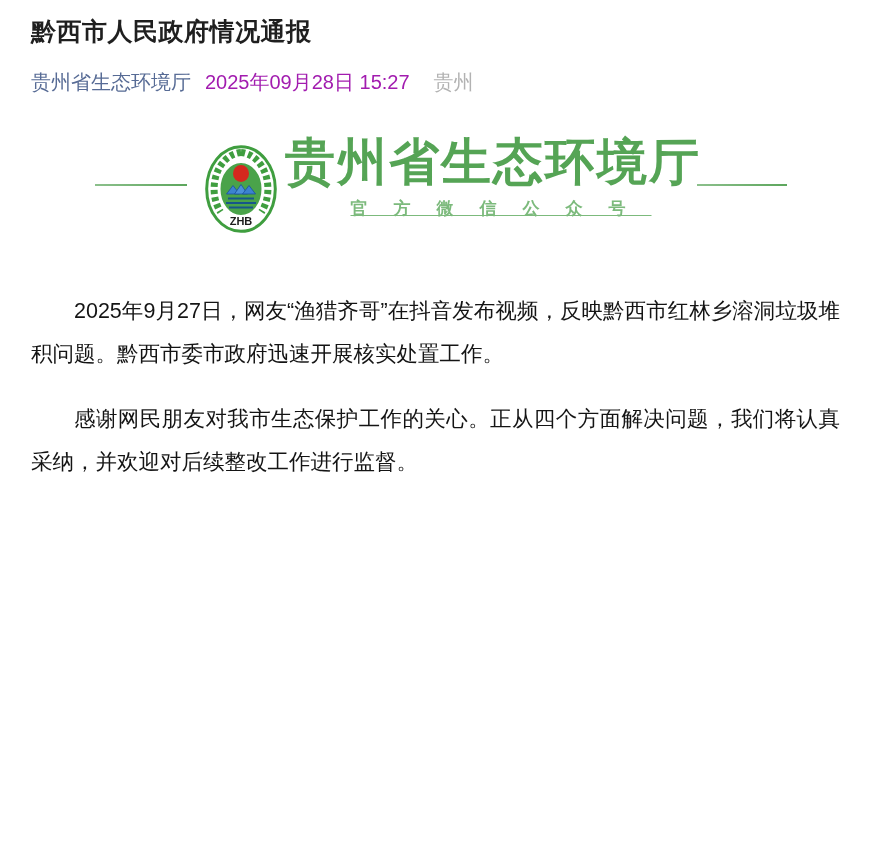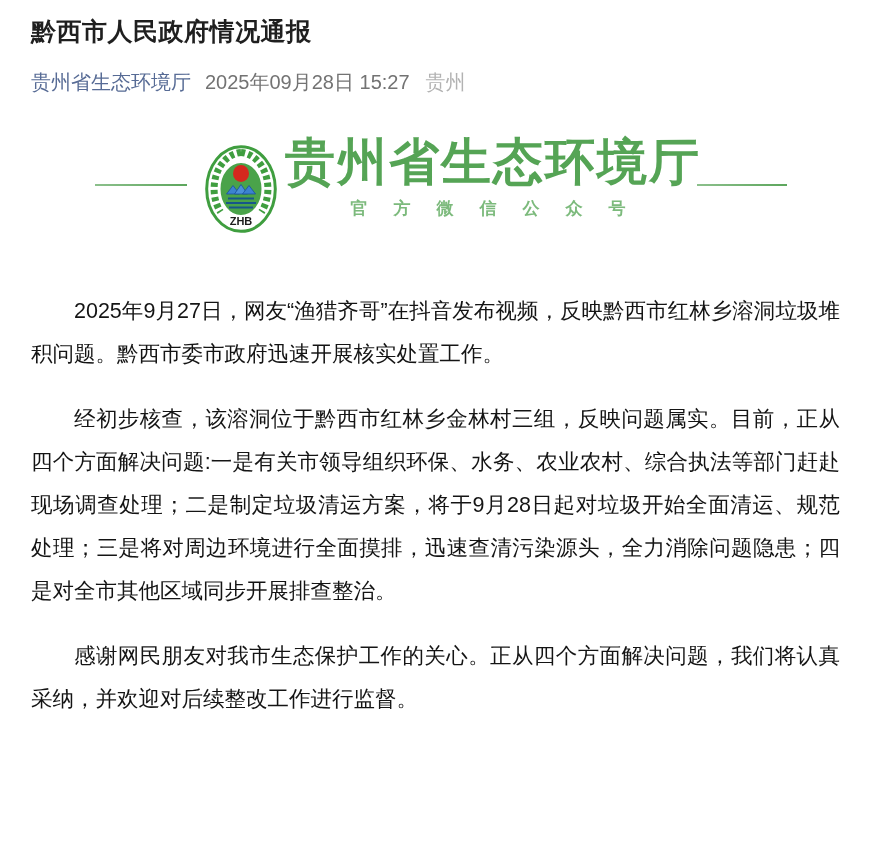--- a/index.html
+++ b/index.html
@@ -31,22 +31,22 @@
     line-height: 26px;
     white-space: nowrap;
   }
   .meta .source {
     color: #576b95;
     text-decoration: none;
     margin-right: 14px;
     cursor: pointer;
   }
   .meta .date {
-    color: #737373;
-    margin-right: 16px;
+    color: #a21caf;
+    margin-right: 24px;
   }
   .meta .loc {
     color: #b2b2b2;
     text-align: center;
   }
   .banner {
     position: relative;
     height: 142px;
     margin-top: 34px;
     cursor: pointer;
@@ -81,20 +81,21 @@
   }
   .org-sub {
     margin-top: 9px;
     font-size: 17px;
     line-height: 22px;
     font-weight: 600;
     color: #7cba7c;
     letter-spacing: 26px;
     padding-left: 26px;
     white-space: nowrap;
+    text-decoration: underline;
   }
   .article {
     margin-top: 19px;
   }
   .article p {
     margin: 0 0 22px 0;
     font-size: 21.5px;
     line-height: 43px;
     color: #141414;
     text-indent: 2em;
@@ -147,18 +148,17 @@
     <div class="banner-text">
       <div class="org-name">贵州省生态环境厅</div>
       <div class="org-sub">官方微信公众号</div>
     </div>
 
     <div class="rule right"></div>
   </div>
 
   <div class="article">
     <p>2025年9月27日，网友“渔猎齐哥”在抖音发布视频，反映黔西市红林乡溶洞垃圾堆积问题。黔西市委市政府迅速开展核实处置工作。</p>
-    <p>经初步核查，该溶洞位于黔西市红林乡金林村三组，反映问题属实。目前，正从四个方面解决问题:一是有关市领导组织环保、水务、农业农村、综合执法等部门赶赴现场调查处理；二是制定垃圾清运方案，将于9月28日起对垃圾开始全面清运、规范处理；三是将对周边环境进行全面摸排，迅速查清污染源头，全力消除问题隐患；四是对全市其他区域同步开展排查整治。</p>
     <p>感谢网民朋友对我市生态保护工作的关心。正从四个方面解决问题，我们将认真采纳，并欢迎对后续整改工作进行监督。</p>
   </div>
 
 
 </div>
 
 </body></html>

